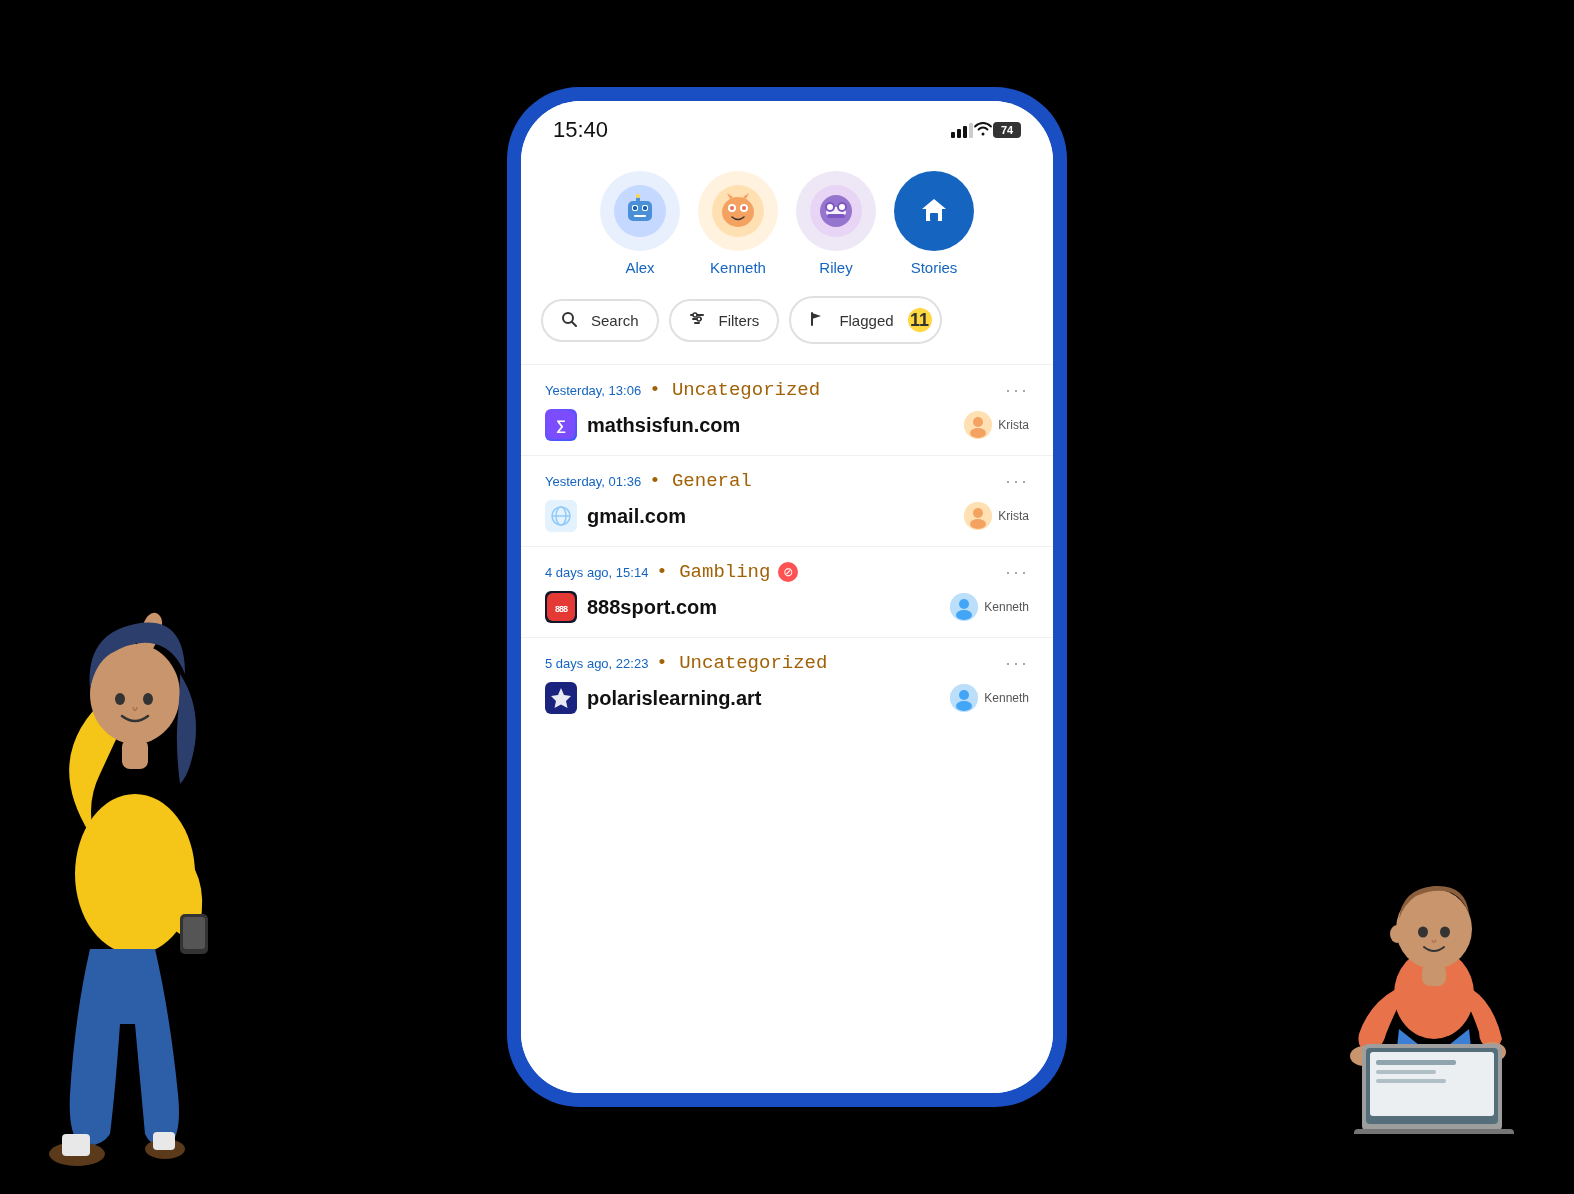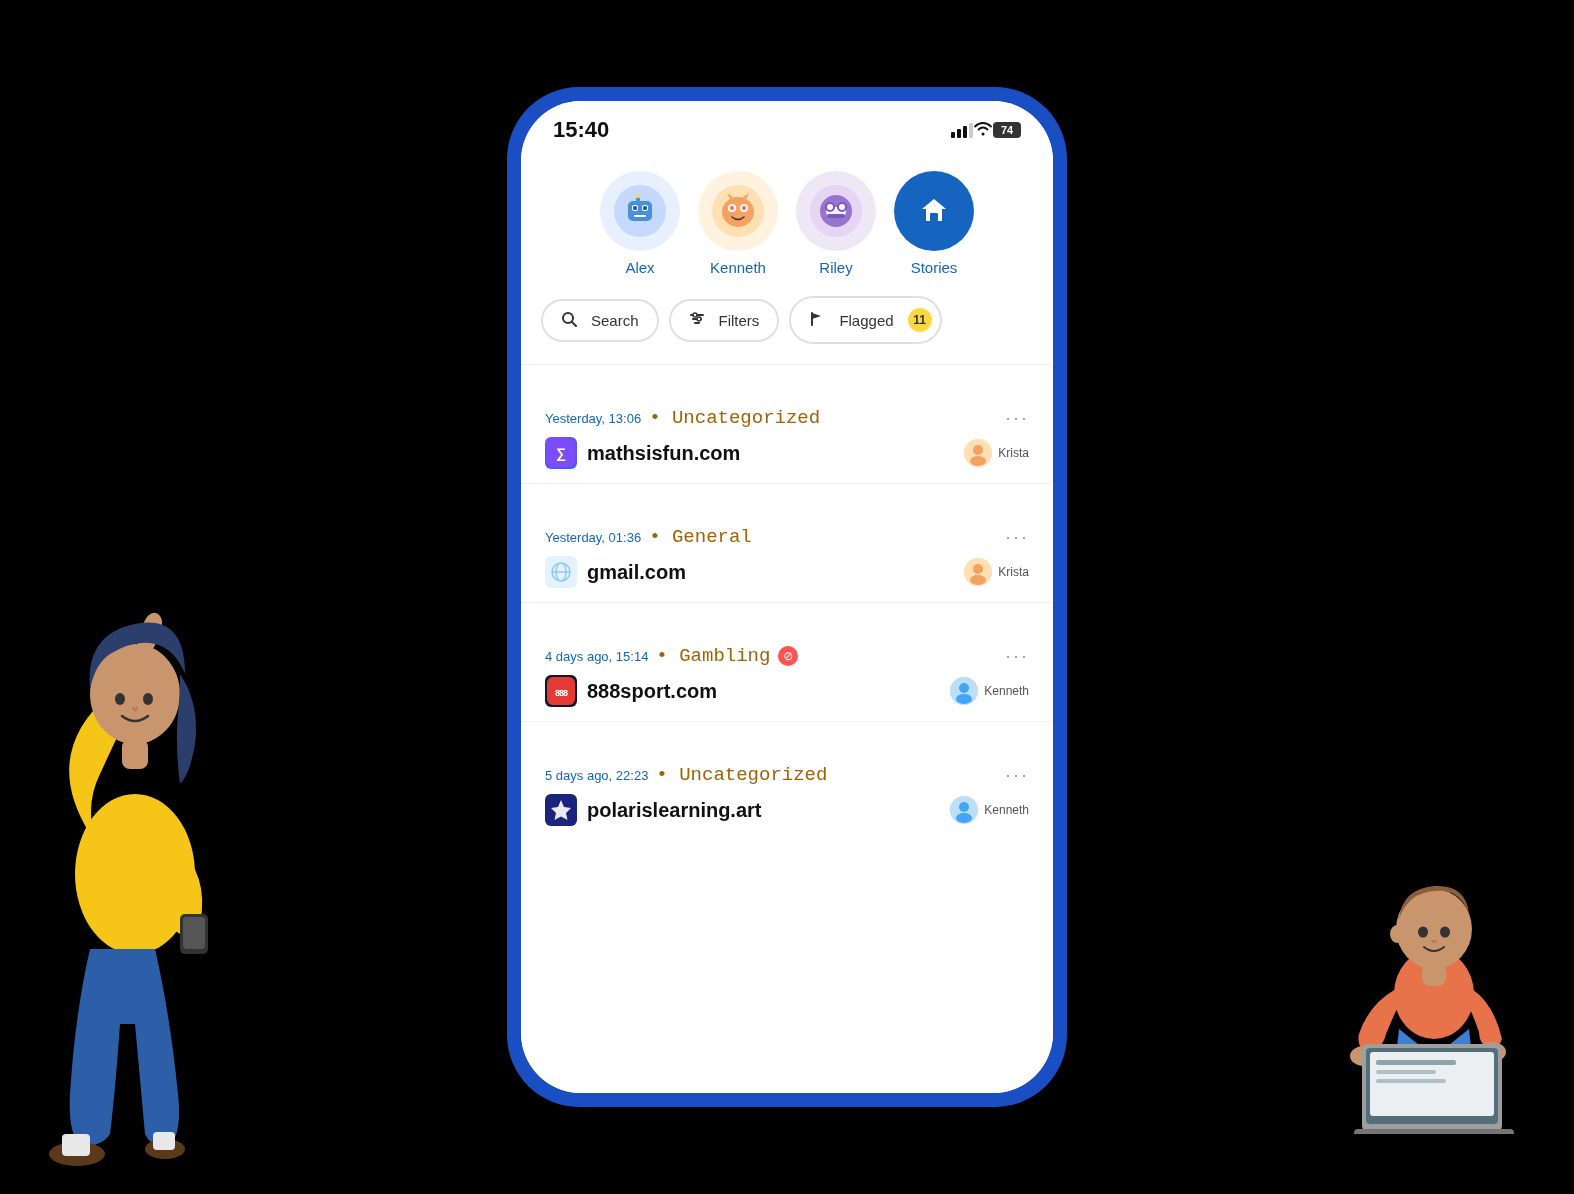--- a/index.html
+++ b/index.html
@@ -54,21 +54,21 @@
       display: flex;
       justify-content: space-between;
       align-items: center;
       padding: 16px 32px 8px 32px;
       background: #fff;
       flex-shrink: 0;
     }
 
     .status-time {
       font-size: 22px;
-      font-weight: 700;
+      font-weight: 400;
       color: #111;
     }
 
     .status-icons {
       display: flex;
       align-items: center;
       gap: 0;
     }
 
     .signal-bars {
@@ -170,21 +170,21 @@
       white-space: nowrap;
     }
 
     .filter-btn.flagged {
       padding-right: 8px;
     }
 
     .flagged-badge {
       background: #ffd740;
       color: #333;
-      font-size: 12px;
+      font-size: 18px;
       font-weight: 700;
       border-radius: 50%;
       width: 24px;
       height: 24px;
       display: flex;
       align-items: center;
       justify-content: center;
     }
 
     
@@ -197,21 +197,20 @@
       padding: 14px 24px;
       border-top: 1px solid #f0f0f0;
       position: relative;
     }
 
     .history-meta {
       display: flex;
       align-items: center;
       justify-content: space-between;
       margin-bottom: 8px;
-      margin-top: 28px;
     }
 
     .history-meta-left {
       display: flex;
       align-items: center;
       gap: 8px;
     }
 
     .history-timestamp {
       font-size: 13px;

